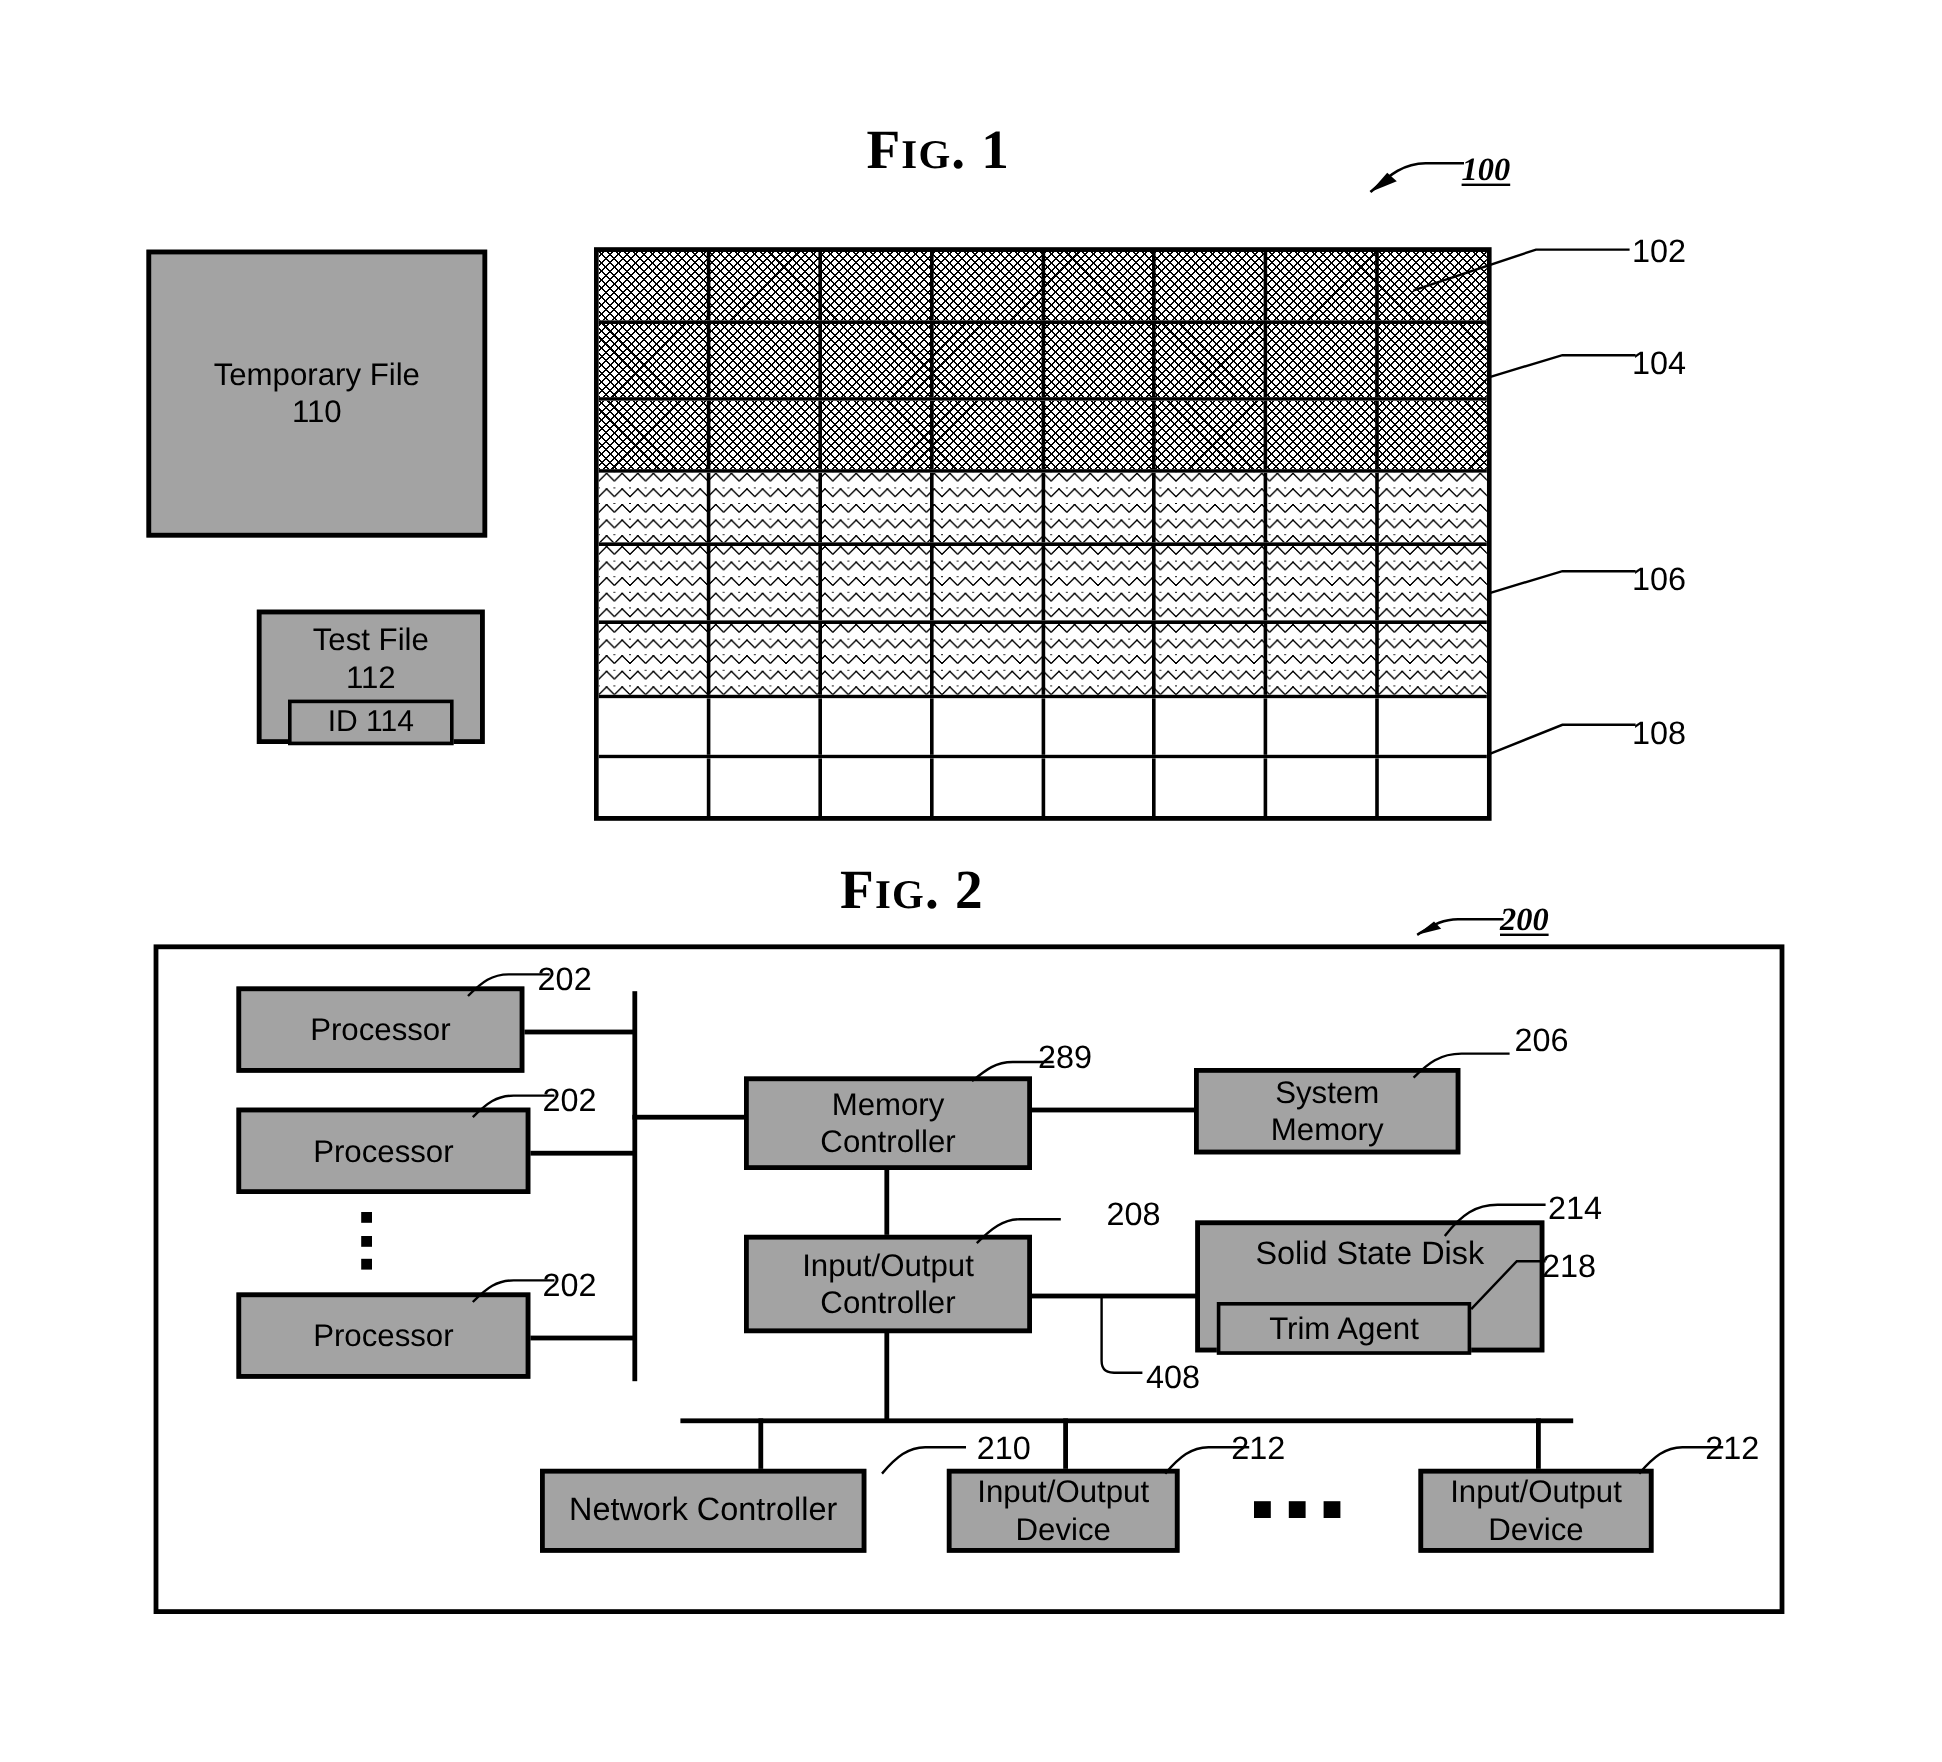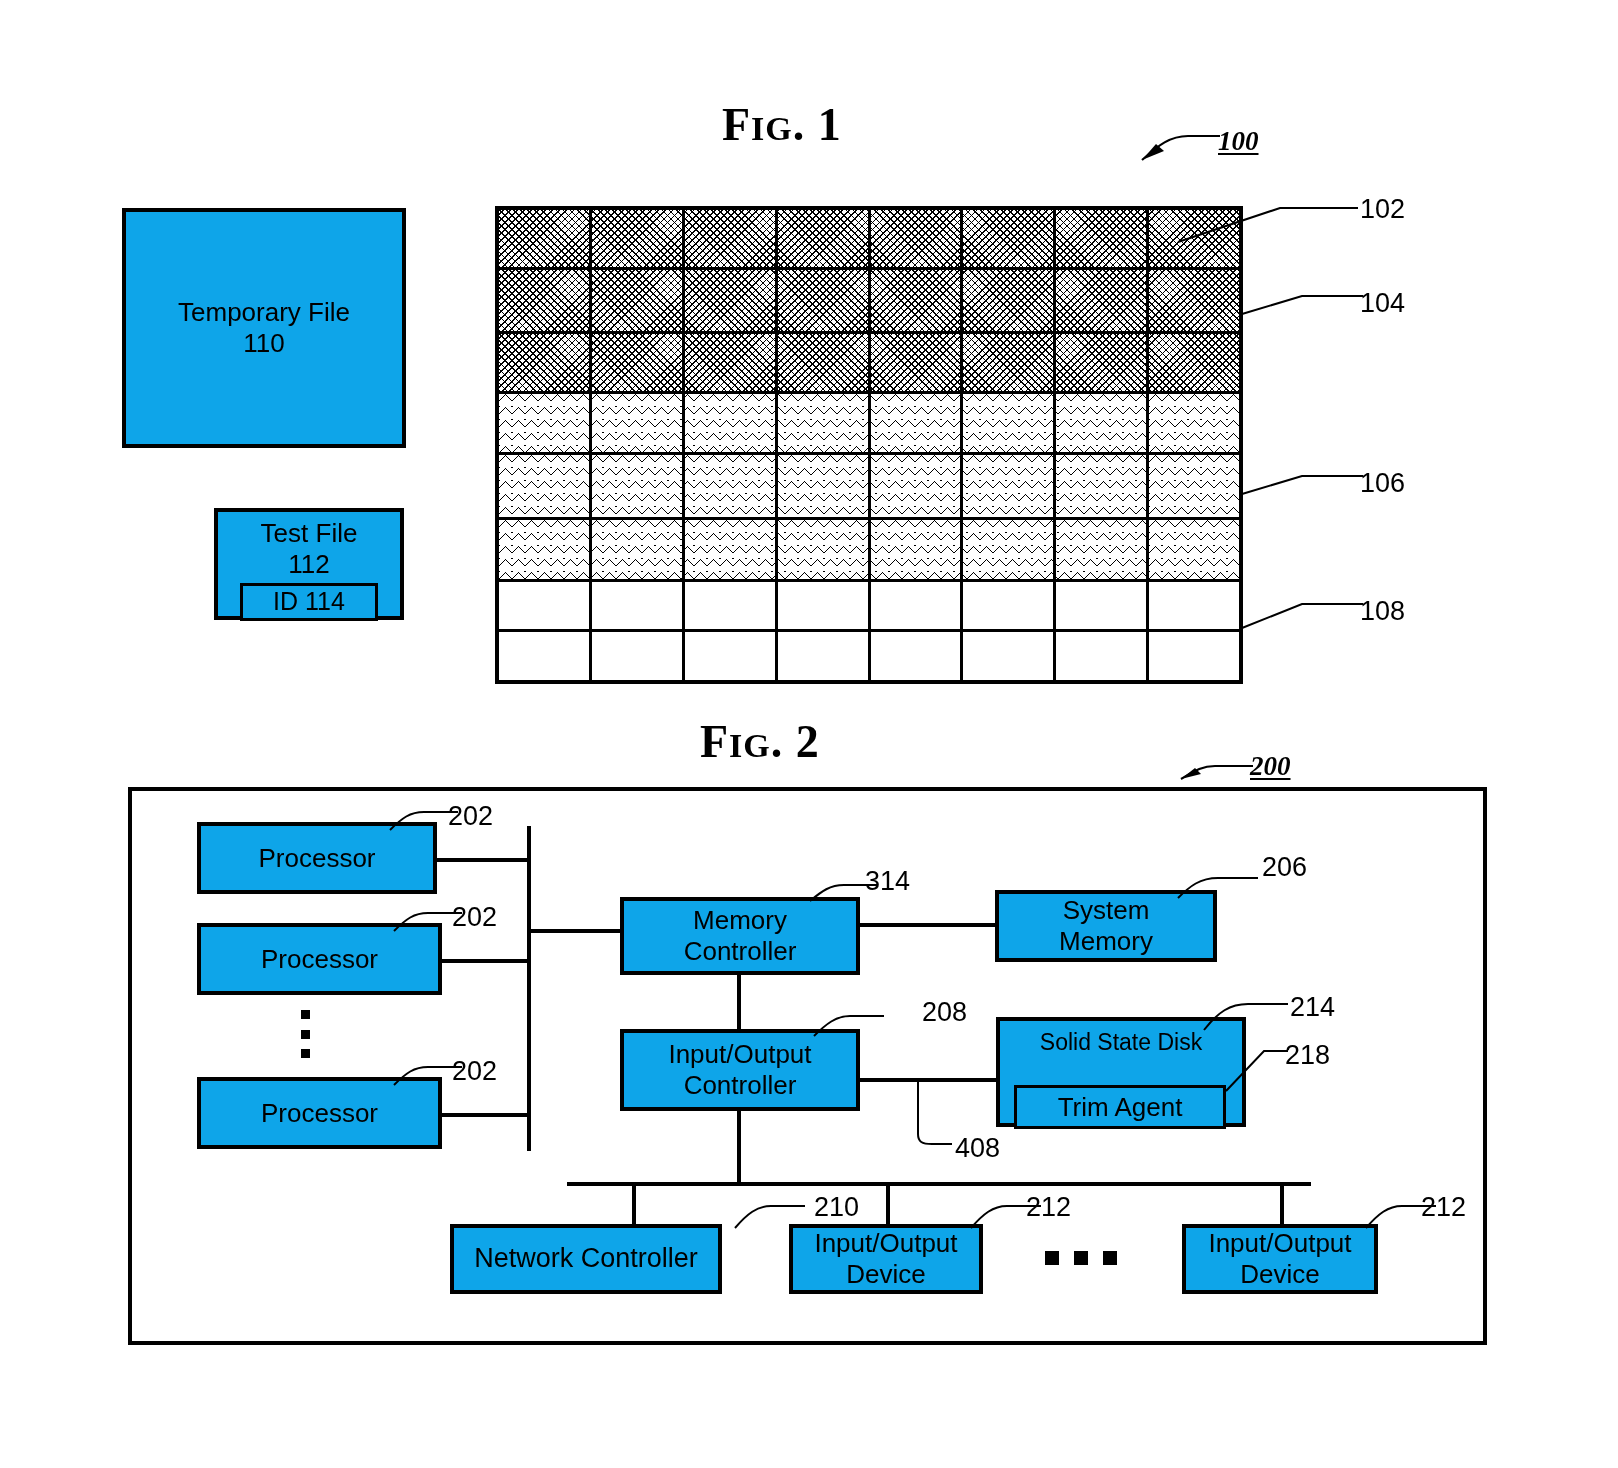--- a/index.html
+++ b/index.html
@@ -53,21 +53,21 @@
     position: absolute;
     font-family: "Liberation Sans", sans-serif;
     font-size: 27px;
     white-space: nowrap;
   }
 
   
   .box {
     position: absolute;
     border: 4px solid #000;
-    background: #0ea5e9;
+    background: #a3a3a3;
     box-sizing: border-box;
     display: flex;
     align-items: center;
     justify-content: center;
     text-align: center;
     font-size: 26px;
     line-height: 1.18;
   }
   .box.thin { border-width: 3px; }
 
@@ -343,21 +343,21 @@
 
   <div class="box" style="left:620px; top:897px; width:240px; height:78px;">
     <div>
       <div>Memory</div>
       <div>Controller</div>
     </div>
   </div>
   <svg class="leader" style="left:800px; top:879px; width:80px; height:30px;">
     <path d="M 78 6 L 44 6 C 30 6 22 12 10 22" stroke="#000" stroke-width="2" fill="none"></path>
   </svg>
-  <div class="ref" style="left:865px; top:866px;">314</div>
+  <div class="ref" style="left:865px; top:866px;">289</div>
 
   <div class="box" style="left:995px; top:890px; width:222px; height:72px;">
     <div>
       <div>System</div>
       <div>Memory</div>
     </div>
   </div>
   <div class="line hline" style="left:858px; top:923px; width:140px;"></div>
   <svg class="leader" style="left:1160px; top:872px; width:100px; height:35px;">
     <path d="M 98 6 L 58 6 C 40 6 30 14 18 26" stroke="#000" stroke-width="2" fill="none"></path>
@@ -369,21 +369,21 @@
     <div>
       <div>Input/Output</div>
       <div>Controller</div>
     </div>
   </div>
   <svg class="leader" style="left:806px; top:1010px; width:80px; height:32px;">
     <path d="M 78 6 L 44 6 C 30 6 20 14 8 26" stroke="#000" stroke-width="2" fill="none"></path>
   </svg>
   <div class="ref" style="left:922px; top:997px;text-align:center;">208</div>
 
-  <div class="box" style="left:996px; top:1017px; width:250px; height:110px; align-items:flex-start; padding-top:8px; font-size:23px;">Solid State Disk</div>
+  <div class="box" style="left:996px; top:1017px; width:291px; height:110px; align-items:flex-start; padding-top:8px; font-size:27px;">Solid State Disk</div>
   <div class="box thin" style="left:1014px; top:1085px; width:212px; height:44px; font-size:26px;">Trim Agent</div>
 
   <div class="line hline" style="left:858px; top:1078px; width:142px;"></div>
   <svg class="leader" style="left:908px; top:1078px; width:80px; height:72px;">
     <path d="M 10 2 L 10 56 C 10 64 14 66 24 66 L 44 66" stroke="#000" stroke-width="2" fill="none"></path>
   </svg>
   <div class="ref" style="left:955px; top:1133px;">408</div>
 
   <svg class="leader" style="left:1190px; top:998px; width:100px; height:38px;">
     <path d="M 98 6 L 58 6 C 40 6 28 14 14 32" stroke="#000" stroke-width="2" fill="none"></path>

